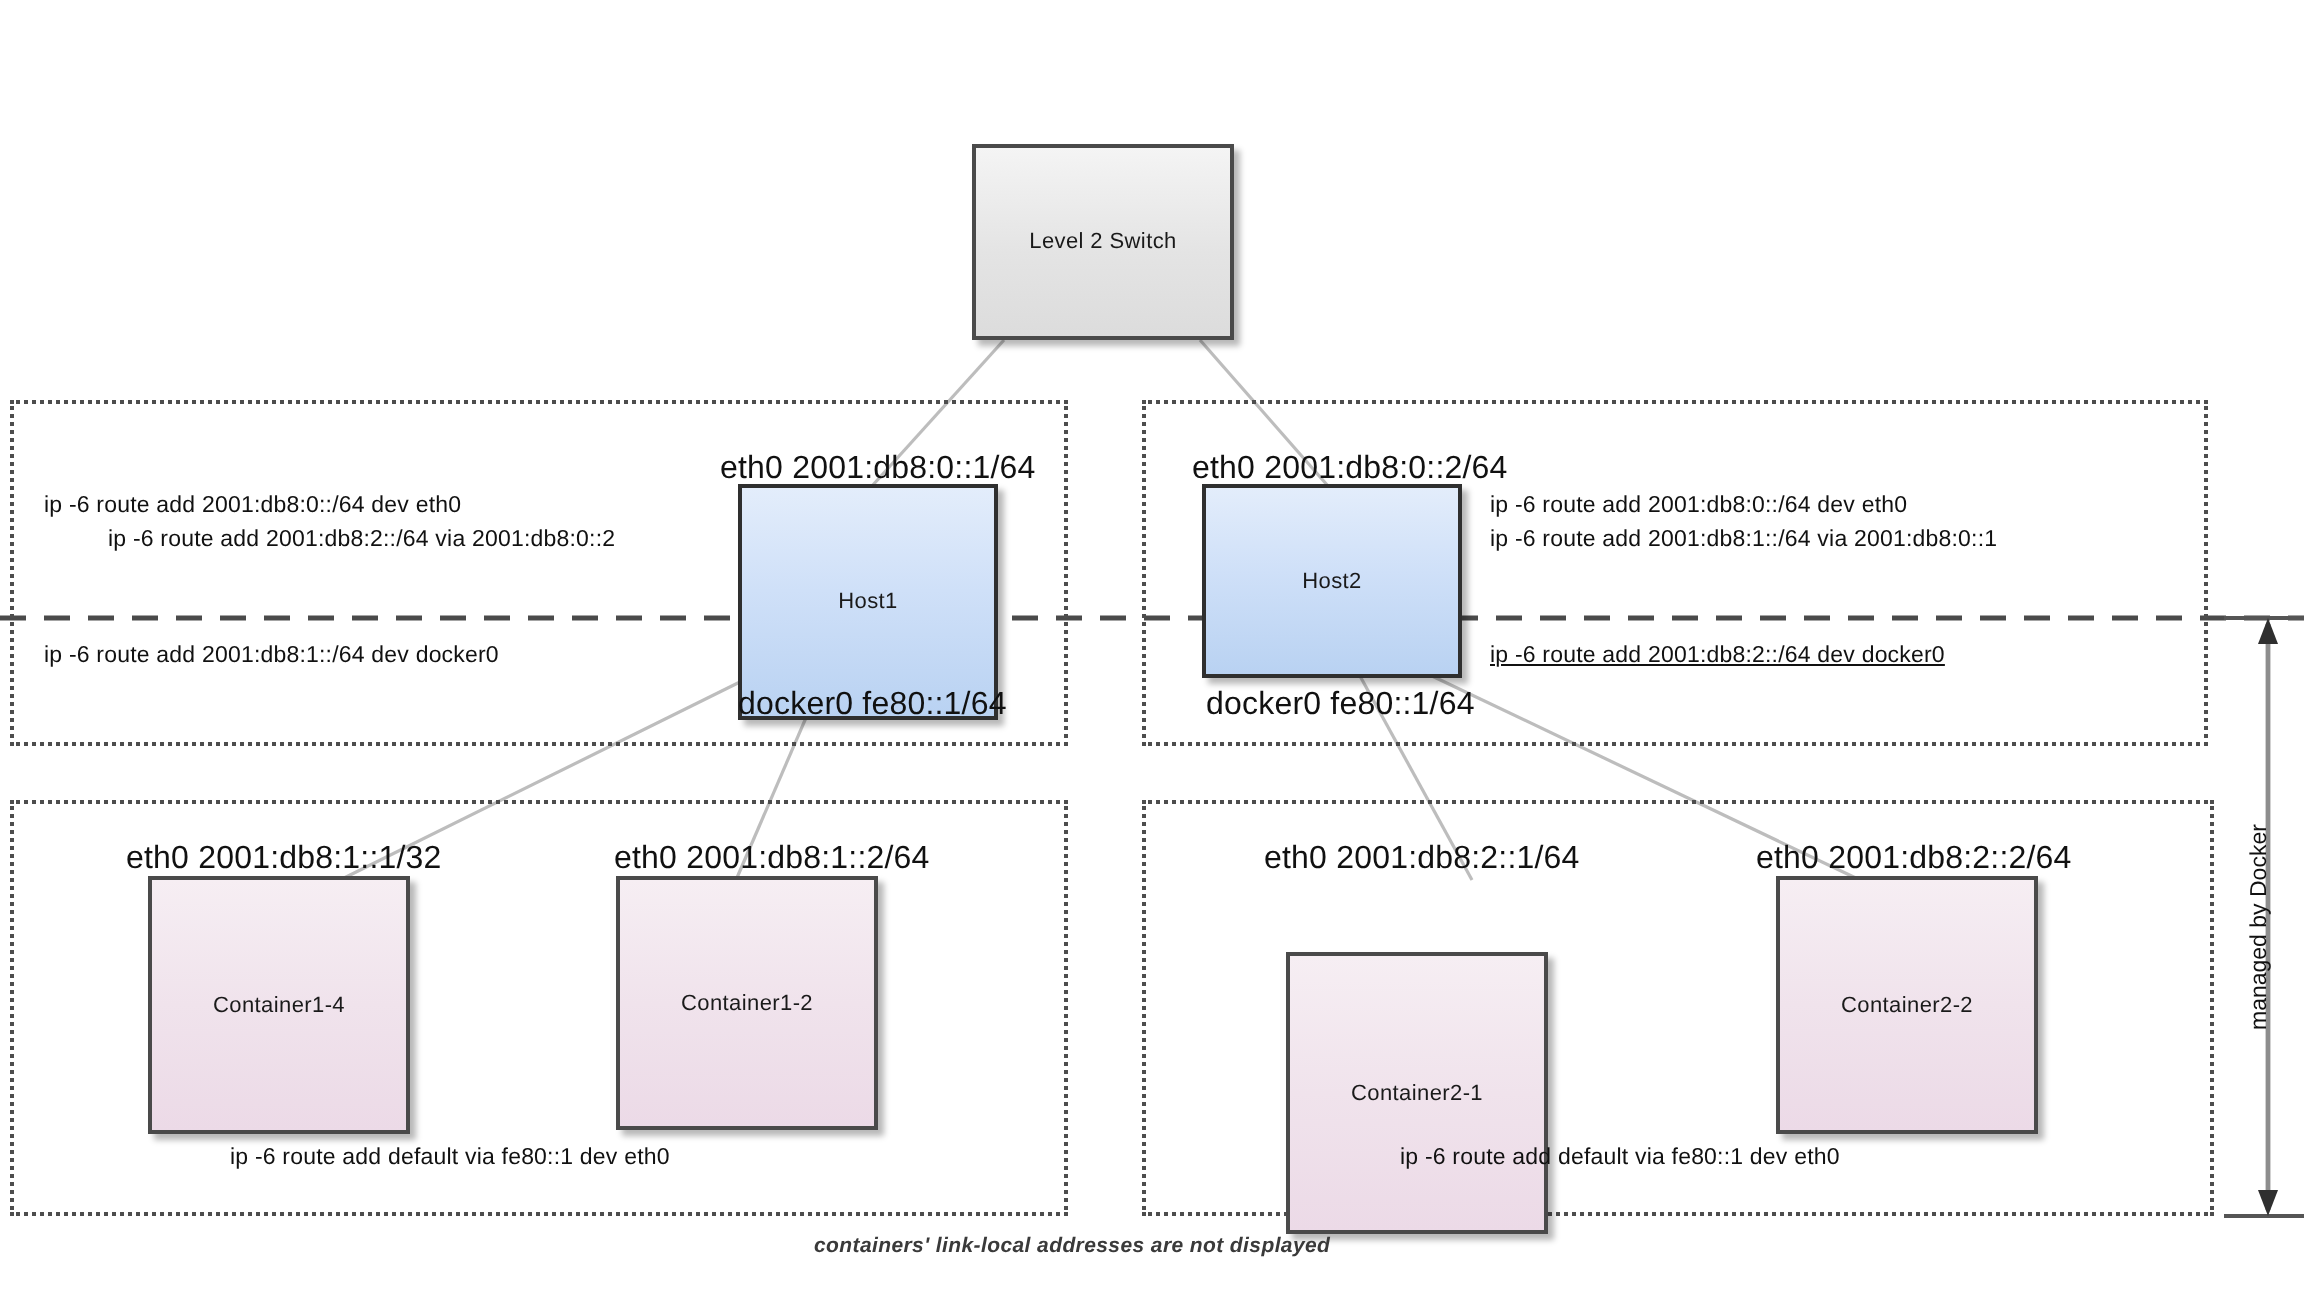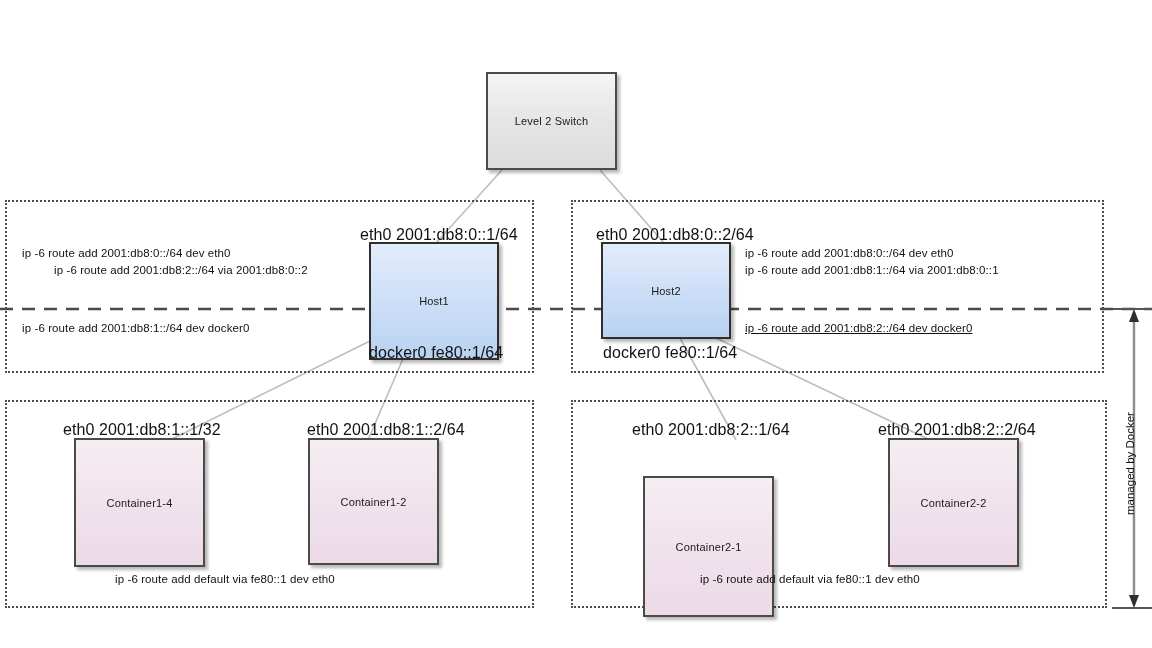--- a/index.html
+++ b/index.html
@@ -157,14 +157,15 @@
 
   <div class="lbl cmd" style="left:745px; top:247px;">ip -6 route add 2001:db8:0::/64 dev eth0</div>
   <div class="lbl cmd" style="left:745px; top:264px;">ip -6 route add 2001:db8:1::/64 via 2001:db8:0::1</div>
   <div class="lbl cmd" style="left:745px; top:322px;text-decoration:underline;">ip -6 route add 2001:db8:2::/64 dev docker0</div>
 
   <div class="lbl cmd" style="left:115px; top:573px;">ip -6 route add default via fe80::1 dev eth0</div>
   <div class="lbl cmd" style="left:700px; top:573px;">ip -6 route add default via fe80::1 dev eth0</div>
 
   <div class="vlabel" style="left:1124px; top:515px;">managed by Docker</div>
 
+  <div class="caption" style="left:407px; top:617px;">containers' link-local addresses are not displayed</div>
 
 </div>
 
 </body></html>

